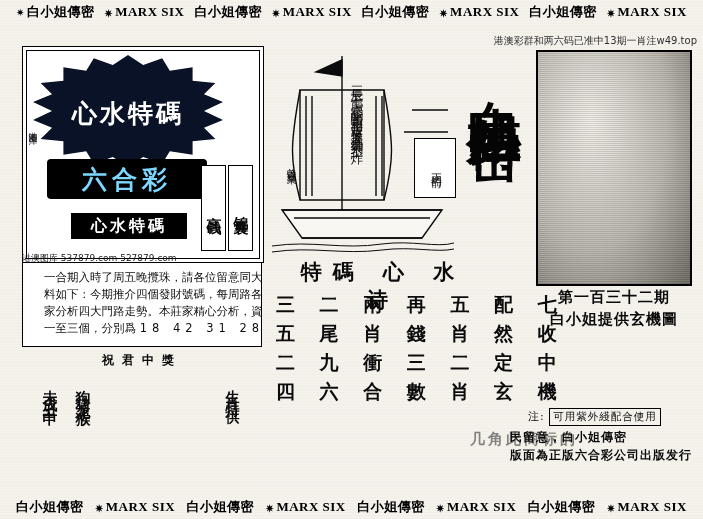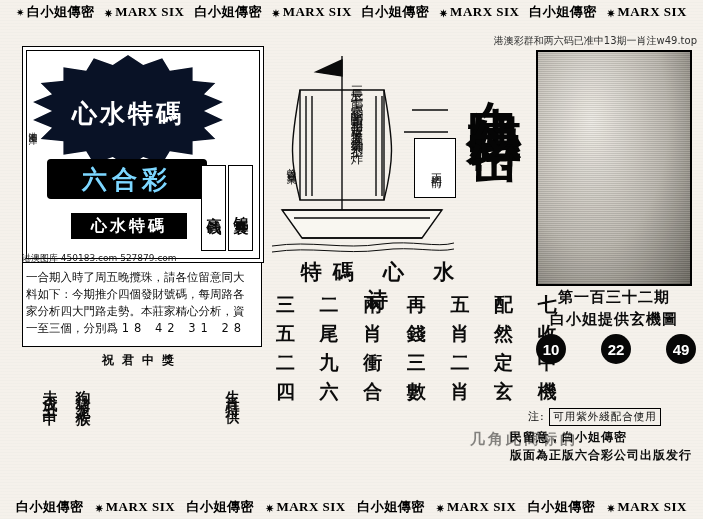--- a/index.html
+++ b/index.html
@@ -95,21 +95,21 @@
   }
   .phoneline{
     position:absolute;left:22px;top:252px;width:240px;font-size:9px;color:#222;
     white-space:nowrap;
   }
 
   
   .lefttext{
     position:absolute;left:22px;top:262px;width:240px;height:85px;
     border:1px solid #000;background:#fff;
-    padding:6px 3px;box-sizing:border-box;
+    padding:6px 21px;box-sizing:border-box;
     font-size:11.5px;line-height:17px;
     font-family:"DejaVu Sans",sans-serif;
   }
   .lefttext .row{white-space:nowrap;}
   .lefttext .nums{letter-spacing:5px;}
   .zhujun{
     position:absolute;left:22px;top:352px;width:240px;text-align:center;
     font-size:12px;font-weight:bold;letter-spacing:8px;
   }
   
@@ -282,21 +282,21 @@
     </div>
     <div class="sb2">六合彩</div>
     <div class="zhuangjia">心水特碼</div>
     <div class="jinnang">
       <div class="v">高钱</div>
       <div class="v">锦囊</div>
     </div>
     <div class="sidestamp">港澳图库</div>
   </div>
 
-  <div class="phoneline">港澳图库 450183.com 527879.com</div>
+  <div class="phoneline">港澳图库 537879.com 527879.com</div>
 
   <div class="lefttext">
     <div class="row">一合期入時了周五晚攬珠，請各位留意同大</div>
     <div class="row">料如下：今期推介四個發財號碼，每周路各</div>
     <div class="row">家分析四大門路走勢。本莊家精心分析，資</div>
     <div class="row">
       <span>一至三個，分別爲</span>
       <span class="nums">18  42   31  28</span>
     </div>
   </div>
@@ -352,25 +352,20 @@
     <div class="bib">41 28</div>
     <div class="bib2">31</div>
     <div class="grain"></div>
   </div>
 
   <div class="issue">
     <div>第一百三十二期</div>
     <div>白小姐提供玄機圖</div>
   </div>
 
-  <div class="balls">
-    <div class="ball">10</div>
-    <div class="ball">22</div>
-    <div class="ball">49</div>
-  </div>
 
   <div class="uvnote">
     <span>注:</span>
     <span class="box">可用紫外綫配合使用</span>
   </div>
 
   <div class="ghost">几角此商标的</div>
 
   <div class="rightnote">
     <div>民留意，白小姐傳密</div>

